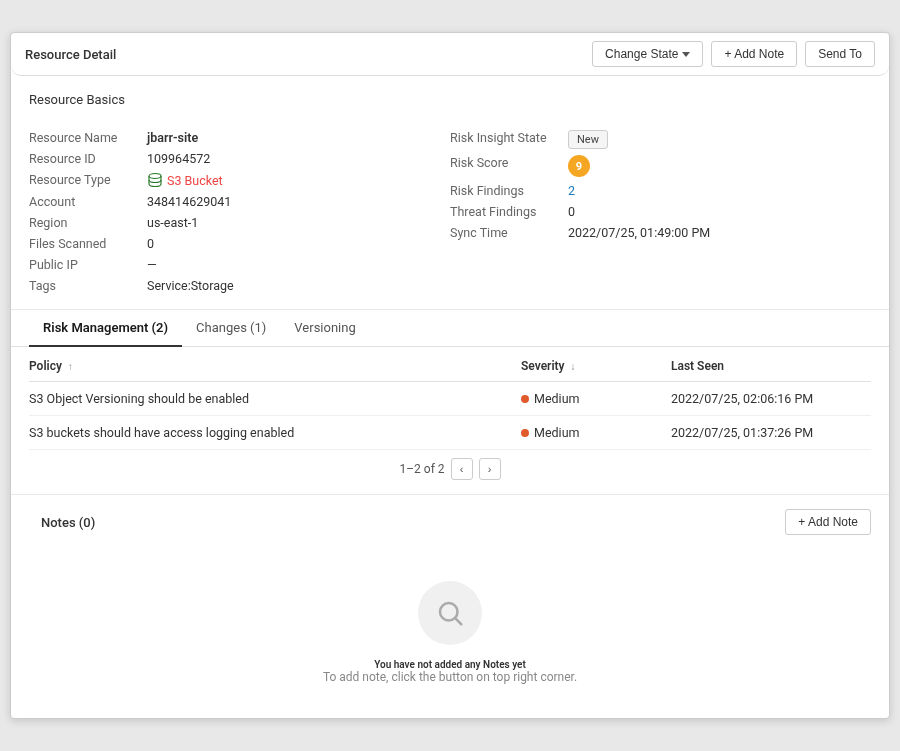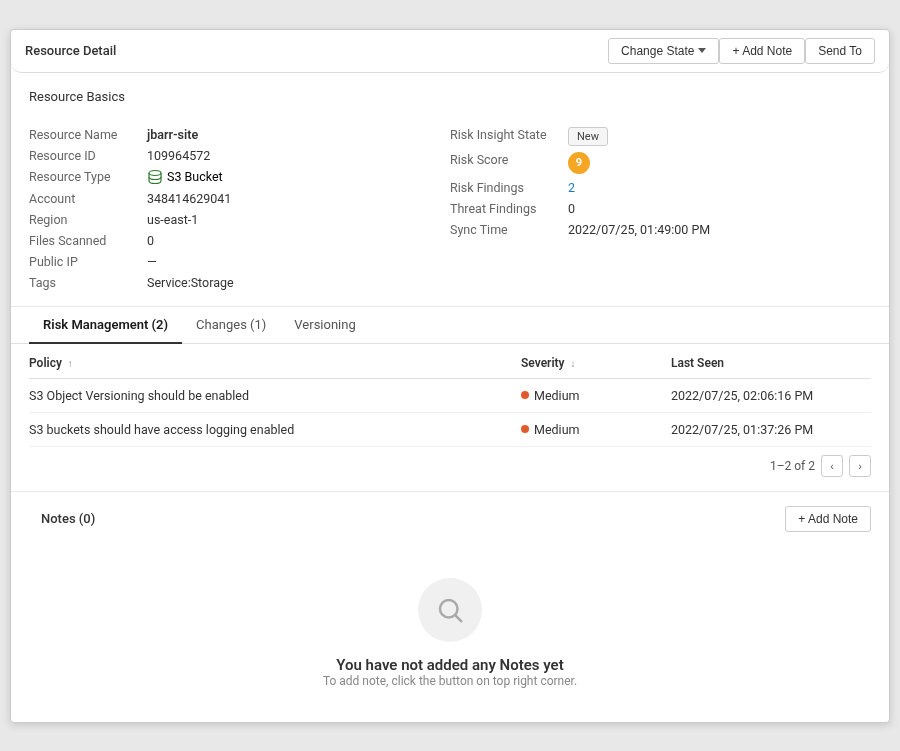--- a/index.html
+++ b/index.html
@@ -30,21 +30,21 @@
       background: #fff;
       border-radius: 10px;
     }
     .header-title {
       font-size: 13px;
       font-weight: 500;
       color: #333;
     }
     .header-actions {
       display: flex;
-      gap: 0;
+      gap: 8px;
       align-items: flex-start;
     }
     .btn {
       padding: 5px 12px;
       border-radius: 3px;
       font-size: 12px;
       cursor: pointer;
       border: 1px solid #ccc;
       background: #fff;
       color: #333;
@@ -128,21 +128,21 @@
     }
     .s3-icon {
       display: inline-flex;
       align-items: center;
       justify-content: center;
       margin-right: 4px;
     }
     .resource-type-val {
       display: flex;
       align-items: center;
-      color: #000000;
+      color: #ef4444;
       font-size: 12.5px;
     }
     
     .tabs-section {
       border-bottom: 1px solid #e0e0e0;
       padding: 0 18px;
     }
     .tabs {
       display: flex;
       gap: 0;
@@ -201,21 +201,21 @@
       border-radius: 50%;
       margin-right: 5px;
     }
     .severity-medium { background: #e05a2b; }
     .severity-cell {
       display: flex;
       align-items: center;
     }
     .pagination {
       display: flex;
-      justify-content: flex-end;
+      justify-content: center;
       align-items: center;
       padding: 8px 0 4px;
       gap: 6px;
       font-size: 12px;
       color: #555;
     }
     .page-btn {
       width: 22px;
       height: 22px;
       border: 1px solid #ccc;
@@ -260,21 +260,21 @@
       align-items: center;
       justify-content: center;
       margin-bottom: 14px;
     }
     .search-circle svg {
       width: 30px;
       height: 30px;
       color: #aaa;
     }
     .empty-title {
-      font-size: 15px;
+      font-size: 10px;
       font-weight: 600;
       color: #333;
     }
     .empty-subtitle {
       font-size: 12px;
       color: #888;
     }
   </style>
 </head>
 <body>

